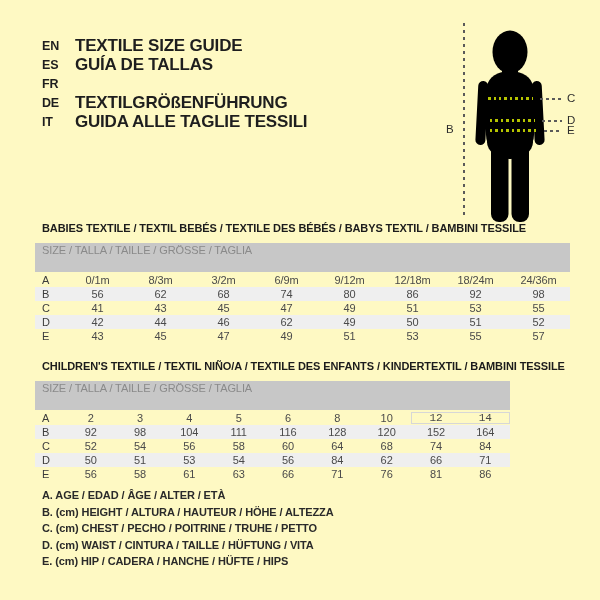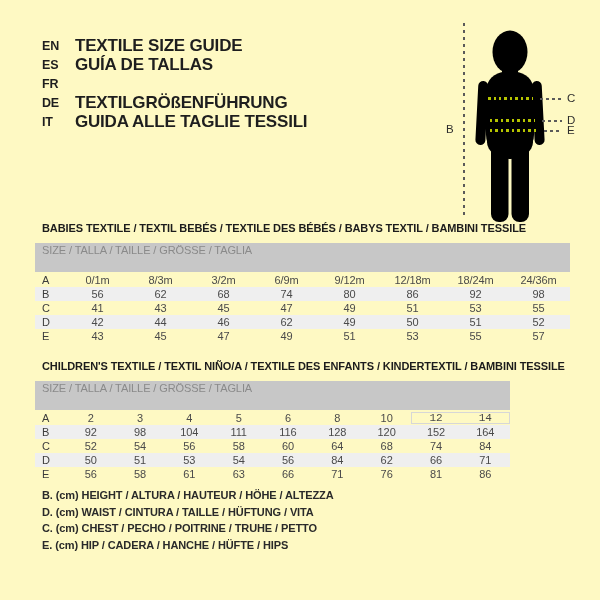--- a/index.html
+++ b/index.html
@@ -222,19 +222,20 @@
           <div class="tcell">66</div>
           <div class="tcell">71</div>
           <div class="tcell">76</div>
           <div class="tcell">81</div>
           <div class="tcell">86</div>
         </div>
       </div>
   </div>
 
   <div class="legend">
+      <div class="legend-line">A. AGE / EDAD / ÂGE / ALTER / ETÀ</div>
       <div class="legend-line">B. (cm) HEIGHT / ALTURA / HAUTEUR / HÖHE / ALTEZZA</div>
+      <div class="legend-line">C. (cm) CHEST / PECHO / POITRINE / TRUHE / PETTO</div>
       <div class="legend-line">D. (cm) WAIST / CINTURA / TAILLE / HÜFTUNG / VITA</div>
-      <div class="legend-line">C. (cm) CHEST / PECHO / POITRINE / TRUHE / PETTO</div>
       <div class="legend-line">E. (cm) HIP / CADERA / HANCHE / HÜFTE / HIPS</div>
     </div>
 
 </div>
 
 </body></html>

